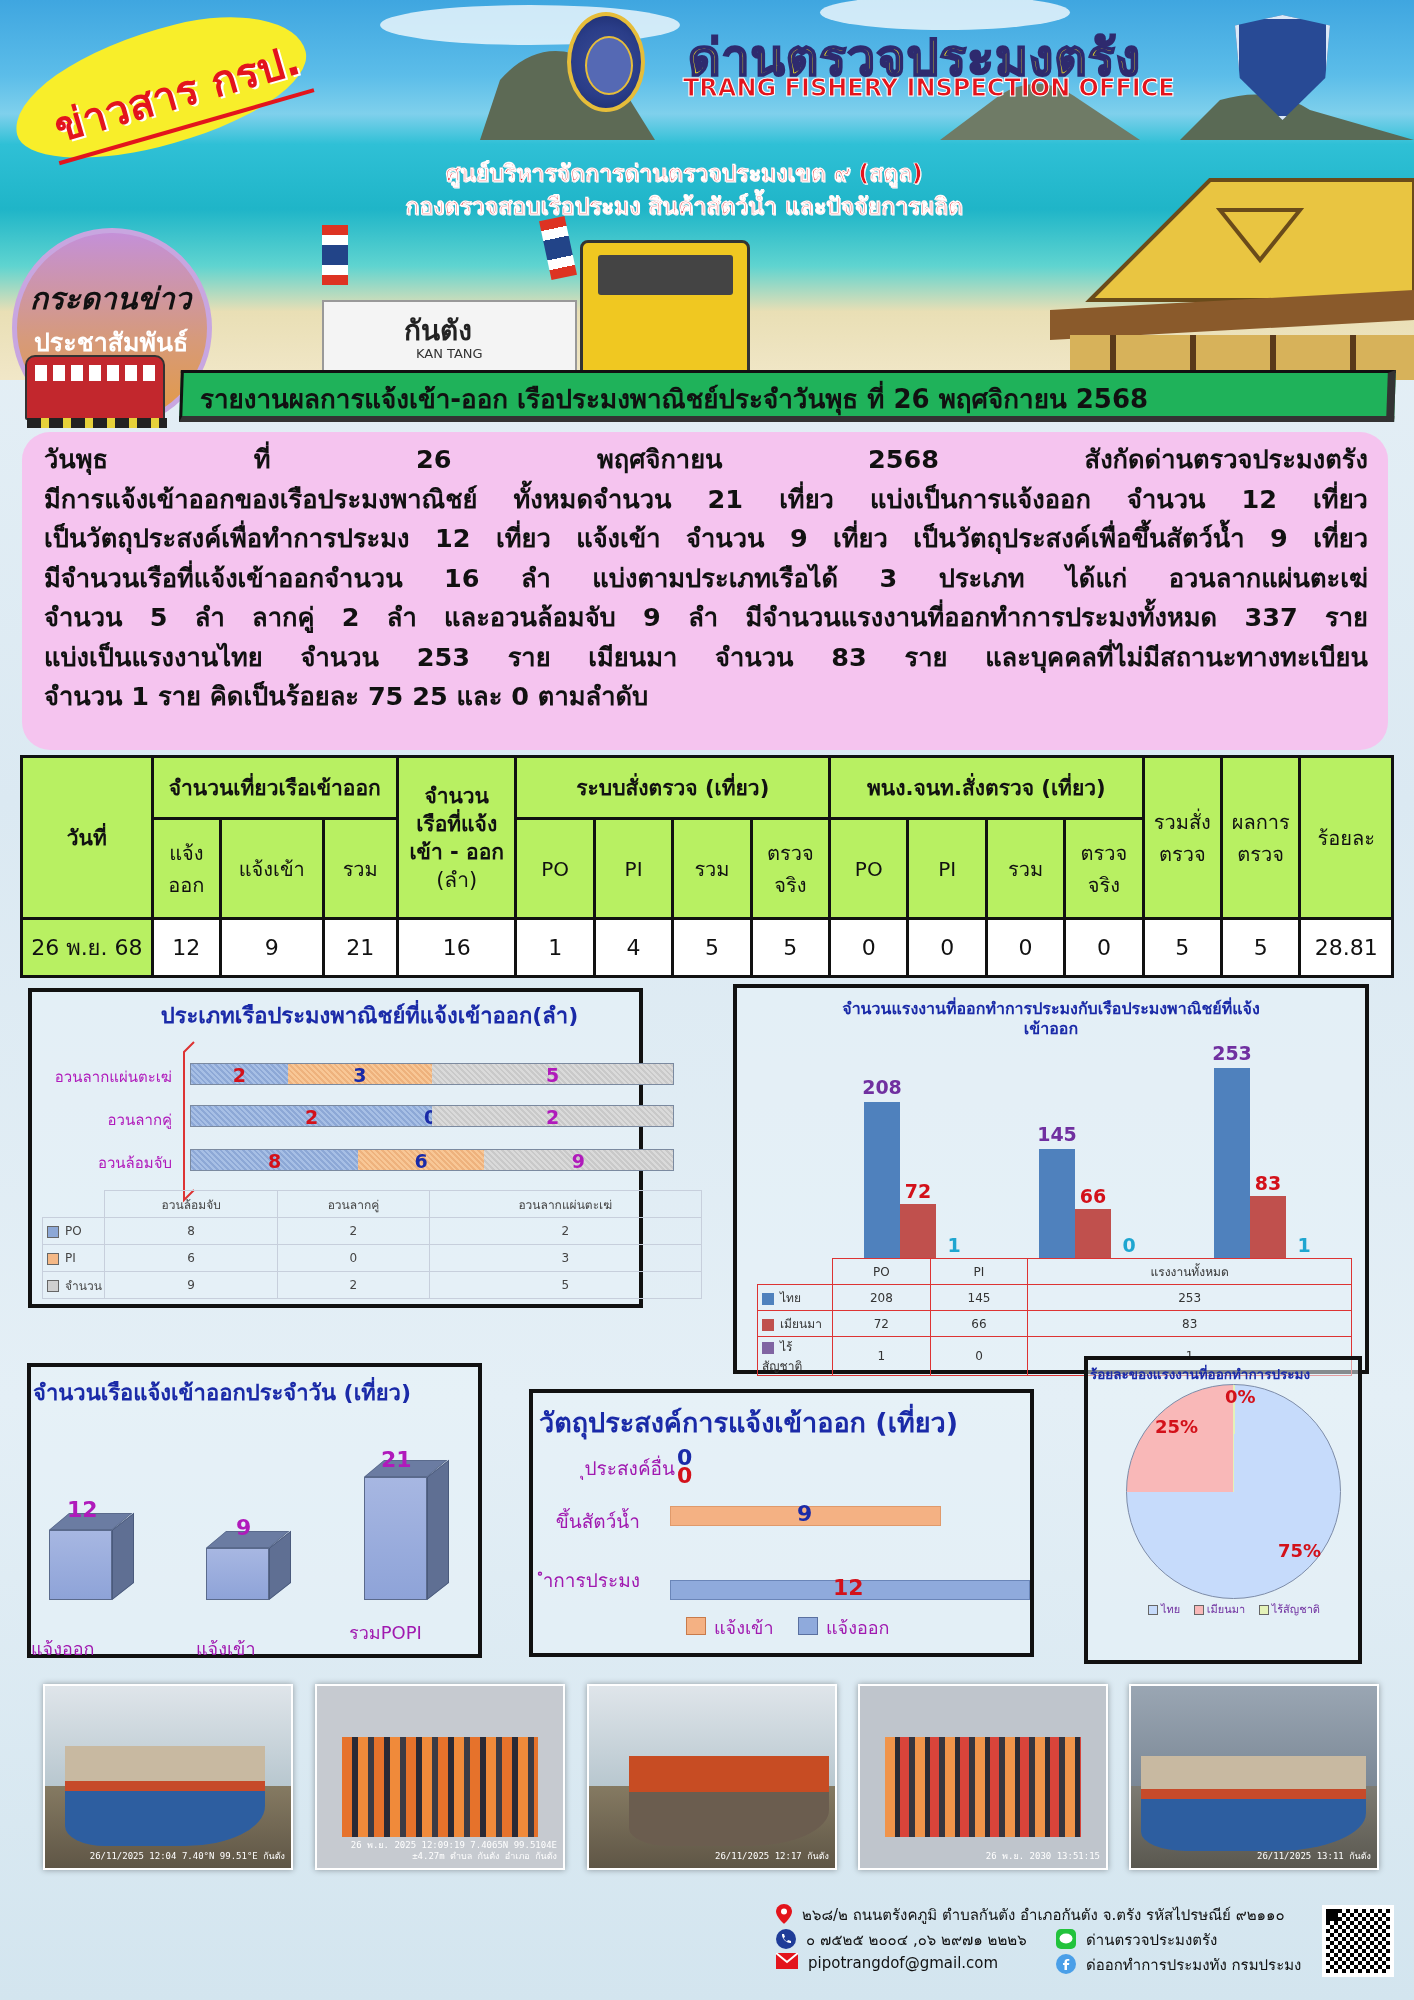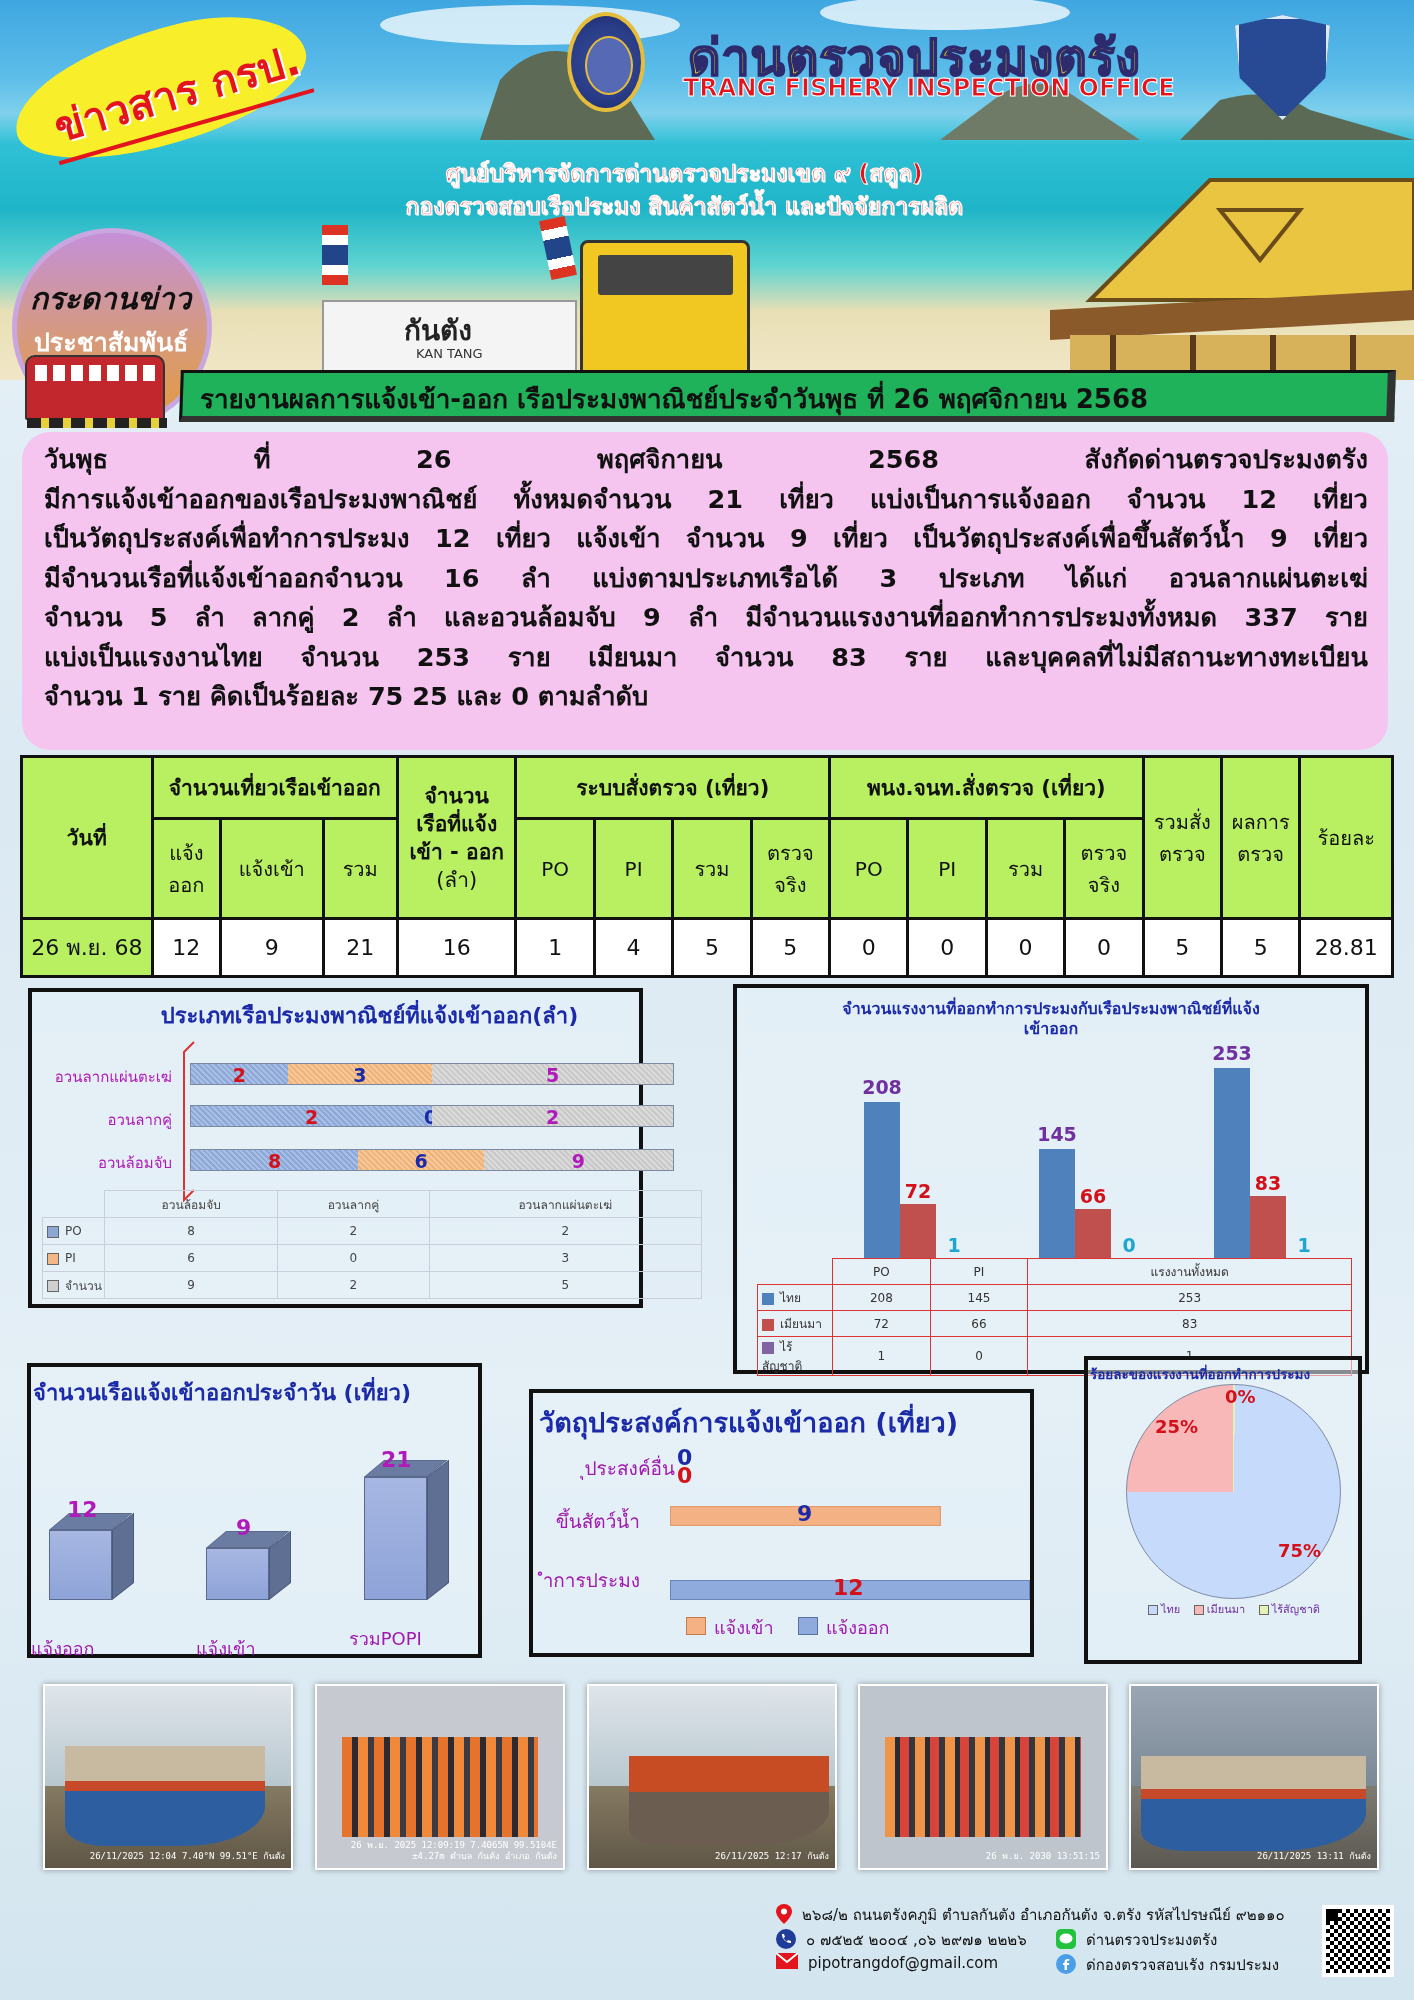--- a/index.html
+++ b/index.html
@@ -385,21 +385,21 @@
   <div class="cube" style="left:175px;top:181px;width:63px;height:52px"></div>
   <div class="cube-top" style="left:175px;top:164px;width:63px;height:17px;transform:skewX(-50deg);transform-origin:bottom left"></div>
   <div class="cube-side" style="left:238px;top:181px;width:22px;height:52px;transform:skewY(-38deg)"></div>
   <div class="c3-val" style="left:205px;top:148px">9</div>
   <div class="c3-cat" style="left:165px;top:267px">แจ้งเข้า</div>
 
   <div class="cube" style="left:333px;top:110px;width:63px;height:123px"></div>
   <div class="cube-top" style="left:333px;top:93px;width:63px;height:17px;transform:skewX(-50deg);transform-origin:bottom left"></div>
   <div class="cube-side" style="left:396px;top:110px;width:22px;height:123px;transform:skewY(-38deg)"></div>
   <div class="c3-val" style="left:350px;top:80px">21</div>
-  <div class="c3-cat" style="left:318px;top:257px">รวมPOPI</div>
+  <div class="c3-cat" style="left:318px;top:251px">รวมPOPI</div>
 </div>
 
 <div class="box" style="left:529px;top:1389px;width:505px;height:268px">
   <div class="chart-title" style="left:6px;top:8px;font-size:27px">วัตถุประสงค์การแจ้งเข้าออก (เที่ยว)</div>
   <div class="c4-cat" style="right:355px;top:60px">ุประสงค์อื่น</div>
   <div class="c4-val" style="left:144px;top:52px;color:#1a2aa8">0</div>
   <div class="c4-val" style="left:144px;top:70px;color:#d3111a">0</div>
 
   <div class="c4-cat" style="right:390px;top:113px">ขึ้นสัตว์น้ำ</div>
   <div class="hbar" style="left:137px;top:113px;width:271px;background:#f4b183;border-color:#e09a6b"></div>
@@ -483,17 +483,17 @@
 <div class="foot" style="left:1056px;top:1928px">
   <span class="ico"><svg width="20" height="20" viewBox="0 0 20 20">
         <rect width="20" height="20" rx="5" fill="#22c33c"></rect>
         <ellipse cx="10" cy="9.5" rx="6.5" ry="5" fill="#fff"></ellipse>
       </svg></span><span>ด่านตรวจประมงตรัง</span>
 </div>
 <div class="foot" style="left:1056px;top:1953px">
   <span class="ico"><svg width="20" height="20" viewBox="0 0 20 20">
         <circle cx="10" cy="10" r="10" fill="#4a9fe8"></circle>
         <path d="M11 16v-5h2l.3-2H11V7.8c0-.6.2-1 1-1h1.3V5c-.3 0-1 -.1-1.8-.1-1.8 0-3 1.1-3 3V9H7v2h1.5v5z" fill="#fff"></path>
-      </svg></span><span>ด่กองตรวจสอบเรัง กรมประมง</span>
+      </svg></span><span>ด่ออกทำการประมงทัง กรมประมง</span>
 </div>
 <div class="qr">
     <div class="qr-grid"></div>
   </div>
 
 </body></html>

